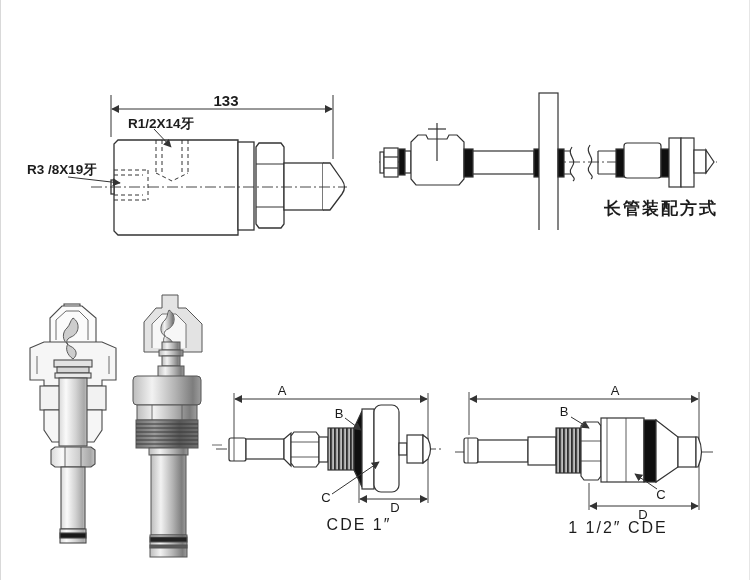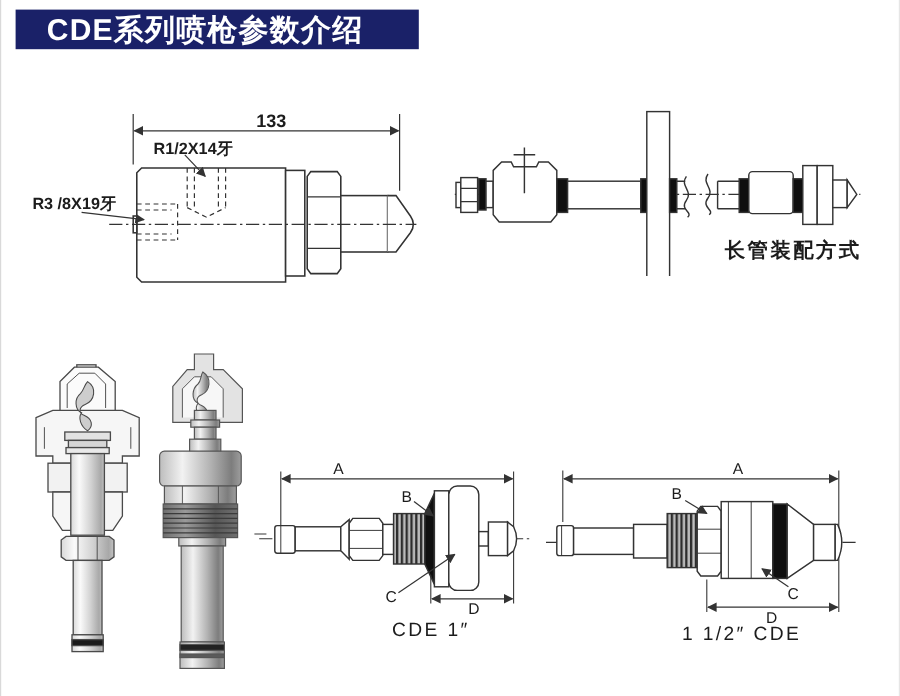--- a/index.html
+++ b/index.html
@@ -17,23 +17,20 @@
   .abs{position:absolute;}
   svg text{font-family:"Liberation Sans","DejaVu Sans",sans-serif;fill:#1c1c1c;}
   .dimtxt{font-size:13px;}
   .captxt{font-size:16px;letter-spacing:2px;}
 </style>
 </head>
 <body>
 
 <div id="stage">
 
-  <div id="banner">
-    <span>CDE系列喷枪参数介绍</span>
-  </div>
 
   <svg class="abs" style="left:20px;top:85px;" width="330" height="160" viewBox="0 0 330 160">
     <defs>
       <marker id="ar1" viewBox="0 0 10 10" refX="9" refY="5" markerWidth="8" markerHeight="8" orient="auto-start-reverse">
         <path d="M0,0 L10,5 L0,10 z" fill="#333"></path>
       </marker>
     </defs>
     <g stroke="#333" stroke-width="1.3" fill="none">
 
       <line x1="90" y1="10" x2="90" y2="52" stroke-width="1"></line>

